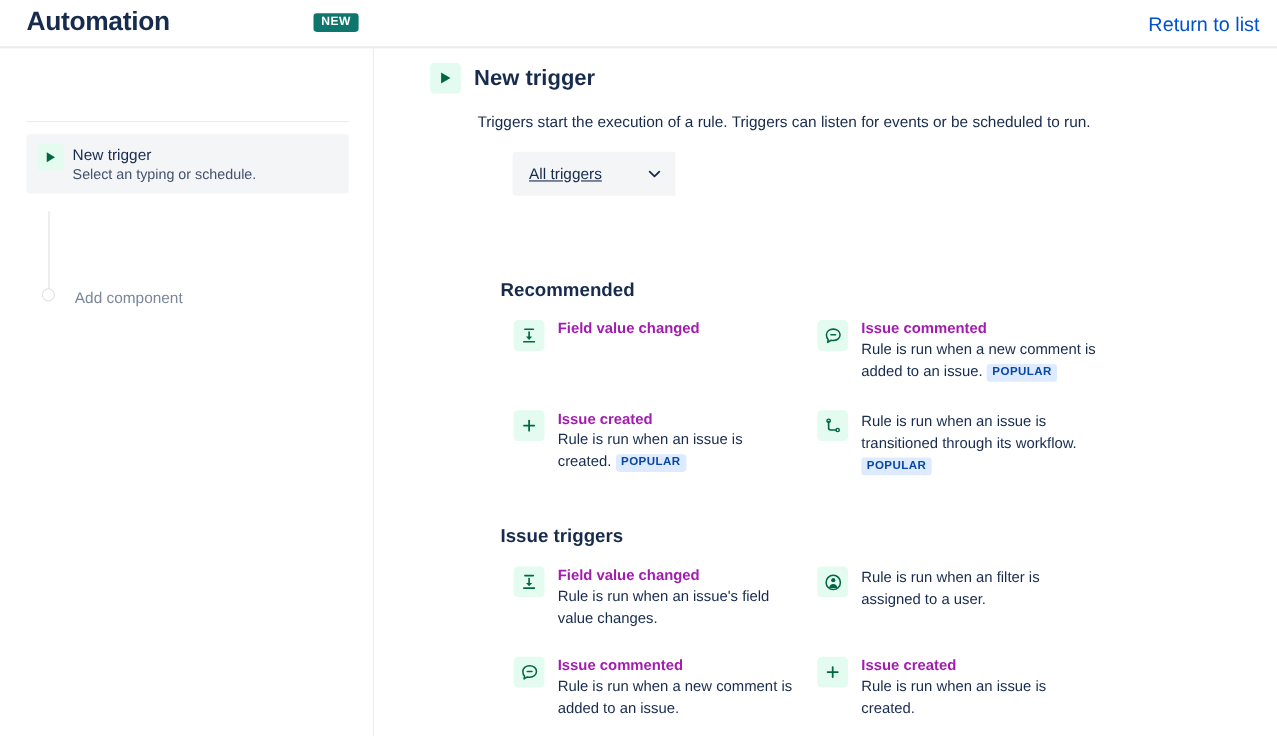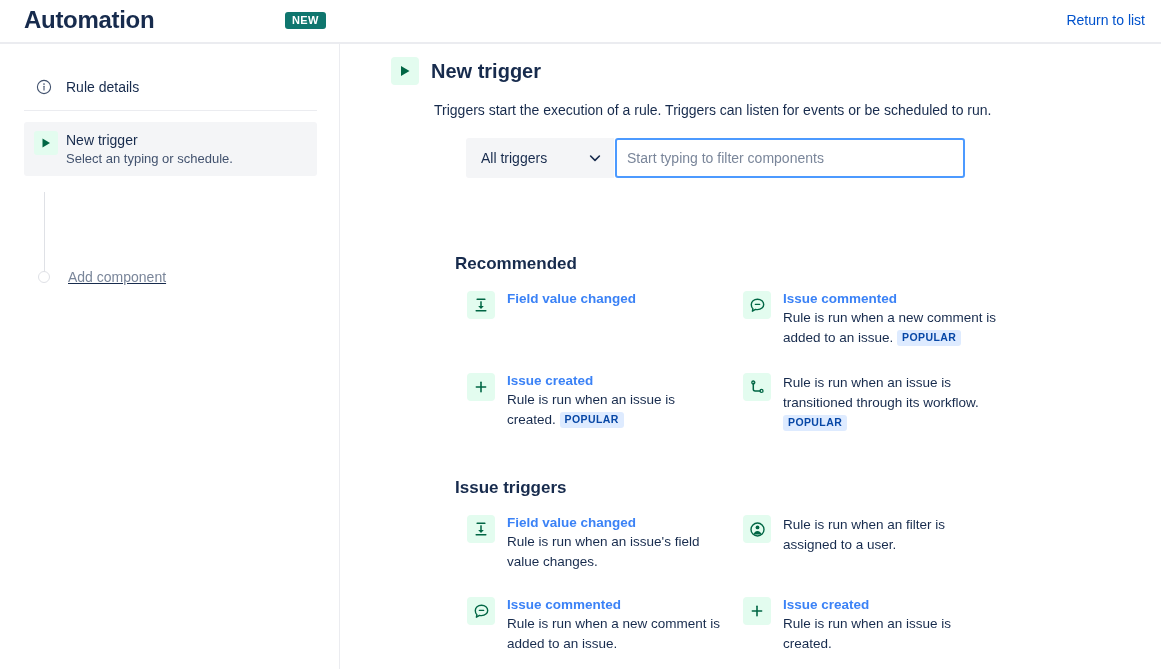--- a/index.html
+++ b/index.html
@@ -26,21 +26,21 @@
   .new-badge {
     position: absolute; left: 267px; top: 12px;
     background: #0f766e; color: #FFFFFF;
     font-size: 11px; font-weight: bold; letter-spacing: 0.4px;
     padding: 2px 7px 3px 7px; border-radius: 3px;
     line-height: 12px;
     margin-left: 18px;
   }
   .return-link {
     position: absolute; right: 16px; top: 12px;
-    font-size: 14px; color: #0052CC; cursor: pointer;
+    font-size: 18px; color: #0052CC; cursor: pointer;
   }
 
   
   .sidebar {
     position: absolute; left: 0; top: 44px; width: 340px; height: 625px;
     border-right: 1px solid #EBECF0;
   }
   .rule-details {
     position: absolute; left: 24px; top: 24px;
     width: 293px; height: 38px;
@@ -72,22 +72,22 @@
     position: absolute; left: 10px; top: 9px;
     width: 24px; height: 24px; border-radius: 3px;
     background: #E3FCEF; display: flex; align-items: center; justify-content: center;
   }
   .step-text { position: absolute; left: 42px; top: 8px; }
   .step-title { font-size: 14px; color: #172B4D; line-height: 20px; }
   .step-sub { font-size: 13px; color: #42526E; line-height: 18px; margin-top: 0px; }
 
   .step-add {
     position: absolute; left: 24px; top: 218px;
-    width: 293px; height: 30px; display: flex; align-items: center;
-    cursor: pointer; border-radius: 3px; text-decoration: underline;
+    width: 293px; height: 30px; display: flex; align-items: flex-start;
+    cursor: pointer; border-radius: 3px;
   }
   .add-circle {
     width: 12px; height: 12px; border-radius: 50%;
     border: 1.5px solid #DFE1E6; background: #fff;
     margin-left: 14px; flex: 0 0 auto;
   }
   .step-add-label { margin-left: 18px; font-size: 14px; color: #7A869A; }
 
   
   .main { position: absolute; left: 340px; top: 44px; width: 821px; height: 625px; }
@@ -102,21 +102,21 @@
   .main-desc {
     position: absolute; left: 94px; top: 56px; width: 640px;
     font-size: 14px; color: #172B4D; line-height: 20px;
   }
 
   .filter-row { position: absolute; left: 126px; top: 94px; display: flex; align-items: stretch; }
   .select-box {
     width: 148px; height: 40px; background: #F4F5F7;
     border-radius: 3px 0 0 3px;
     display: flex; align-items: center; justify-content: space-between;
-    padding: 0 12px 0 15px; cursor: pointer;
+    padding: 0 12px 0 15px; cursor: pointer; text-decoration: underline;
   }
   .select-label { font-size: 14px; color: #172B4D; }
   .chevron { width: 14px; height: 14px; flex: 0 0 auto; }
   .filter-input {
     width: 350px; height: 40px;
     border: 2px solid #4C9AFF; border-radius: 3px;
     background: #fff; font-size: 14px; color: #172B4D;
     padding: 0 10px; outline: none;
     font-family: "Liberation Sans", sans-serif;
     margin-left: 1px;
@@ -134,21 +134,21 @@
   .cell-left { padding-left: 12px; }
   .cell-right { padding-left: 17px; }
   .item { display: flex; cursor: pointer; }
   .item-icon {
     width: 28px; height: 28px; border-radius: 4px; background: #E3FCEF;
     display: flex; align-items: center; justify-content: center;
     flex: 0 0 auto; margin-top: 1px;
   }
   .item-body { margin-left: 12px; width: 215px; }
   .item-title {
-    font-size: 13.5px; font-weight: bold; color: #3b82f6;
+    font-size: 13.5px; font-weight: bold; color: #a21caf;
     line-height: 17px;
   }
   .item-desc {
     font-size: 13.5px; color: #172B4D; line-height: 20px; margin-top: 1px;
   }
   .pill {
     display: inline-block;
     background: #DEEBFF; color: #0747A6;
     font-size: 10.5px; font-weight: bold; letter-spacing: 0.4px;
     padding: 1px 5px 2px 5px; border-radius: 3px;
@@ -165,30 +165,20 @@
 <div class="page">
 
   <div class="header">
     <div class="header-title">Automation</div>
     <div class="new-badge">NEW</div>
     <div class="return-link">Return to list</div>
   </div>
 
   <div class="sidebar">
 
-    <div class="rule-details">
-      <span class="icon-info">
-        <svg width="16" height="16" viewBox="0 0 16 16">
-          <circle cx="8" cy="8" r="6.6" fill="none" stroke="#42526E" stroke-width="1.1"></circle>
-          <circle cx="8" cy="5" r="0.85" fill="#42526E"></circle>
-          <rect x="7.45" y="6.8" width="1.1" height="4.6" rx="0.5" fill="#42526E"></rect>
-        </svg>
-      </span>
-      <span class="rule-details-label">Rule details</span>
-    </div>
 
     <div class="sidebar-divider"></div>
 
     <div class="node-line"></div>
 
     <div class="step-new-trigger">
       <span class="step-icon-box">
         <svg width="12" height="12" viewBox="0 0 12 12">
           <polygon points="2.5,1.5 10,6 2.5,10.5" fill="#006644"></polygon>
         </svg>
@@ -220,21 +210,20 @@
 
     <div class="filter-row">
       <div class="select-box">
         <span class="select-label">All triggers</span>
         <span class="chevron">
           <svg width="14" height="14" viewBox="0 0 14 14">
             <polyline points="2.6,5 7,9.4 11.4,5" fill="none" stroke="#172B4D" stroke-width="1.6" stroke-linecap="round" stroke-linejoin="round"></polyline>
           </svg>
         </span>
       </div>
-      <input class="filter-input" type="text" placeholder="Start typing to filter components" style="">
     </div>
 
     <div class="section sec-recommended">
       <div class="section-title">Recommended</div>
       <div class="grid">
 
         <div class="cell cell-left">
           <div class="item">
             <span class="item-icon">
               <svg width="16" height="16" viewBox="0 0 16 16">

